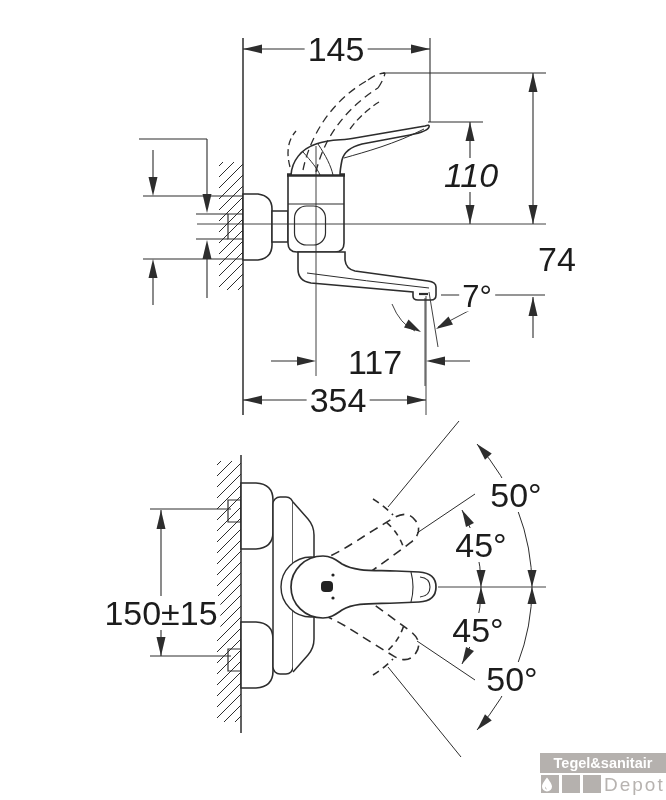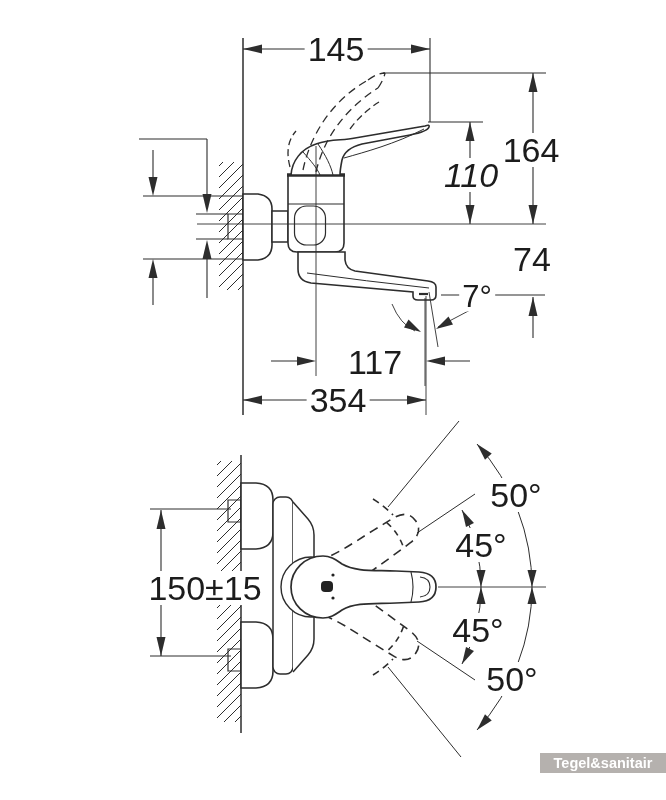--- a/index.html
+++ b/index.html
@@ -162,29 +162,38 @@
       <polygon points="0,0 17,-4.5 17,4.5" transform="translate(481,587) rotate(90)"></polygon>
       <polygon points="0,0 17,-4.5 17,4.5" transform="translate(532,587) rotate(-90)"></polygon>
       <polygon points="0,0 17,-4.5 17,4.5" transform="translate(532,587) rotate(90)"></polygon>
       <polygon points="0,0 17,-4.5 17,4.5" transform="translate(462,664) rotate(-62)"></polygon>
       <polygon points="0,0 17,-4.5 17,4.5" transform="translate(477,730) rotate(-48)"></polygon>
     </g>
   </g>
 </svg>
 
 <div class="lbl" style="left:336px;top:49px;">145</div>
-<div class="lbl" style="left:531px;top:150px;">164</div>
 <div class="lbl" style="left:471px;top:175px;font-style:italic;">110</div>
-<div class="lbl" style="left:532px;top:259px;">74</div>
+<div class="lbl" style="left:557px;top:259px;">74</div>
 <div class="lbl small" style="left:477px;top:296px;">7°</div>
 <div class="lbl" style="left:375px;top:362px;">117</div>
 <div class="lbl" style="left:338px;top:400px;">354</div>
-<div class="lbl" style="left:161px;top:588px;margin-left:44px;">150±15</div>
+<div class="lbl" style="left:161px;top:613px;">150±15</div>
 <div class="lbl" style="left:516px;top:495px;">50°</div>
 <div class="lbl" style="left:481px;top:545px;">45°</div>
 <div class="lbl" style="left:478px;top:630px;">45°</div>
 <div class="lbl" style="left:512px;top:679px;">50°</div>
 
 <div class="logo">
   <div class="logo-bar">Tegel&amp;sanitair</div>
+  <div class="logo-row">
+    <div class="logo-sq sq1">
+      <svg width="12" height="15" viewBox="0 0 12 15">
+        <path d="M6,0.5 C6,0.5 1,6.5 1,9.5 a5,5 0 0 0 10,0 C11,6.5 6,0.5 6,0.5 Z M4,9.5 a2,3 0 0 0 2,3" fill="#fff" fill-rule="evenodd"></path>
+      </svg>
+    </div>
+    <div class="logo-sq sq2"></div>
+    <div class="logo-sq sq3"></div>
+    <div class="logo-depot">Depot</div>
+  </div>
 </div>
 
 </div>
 
 </body></html>

